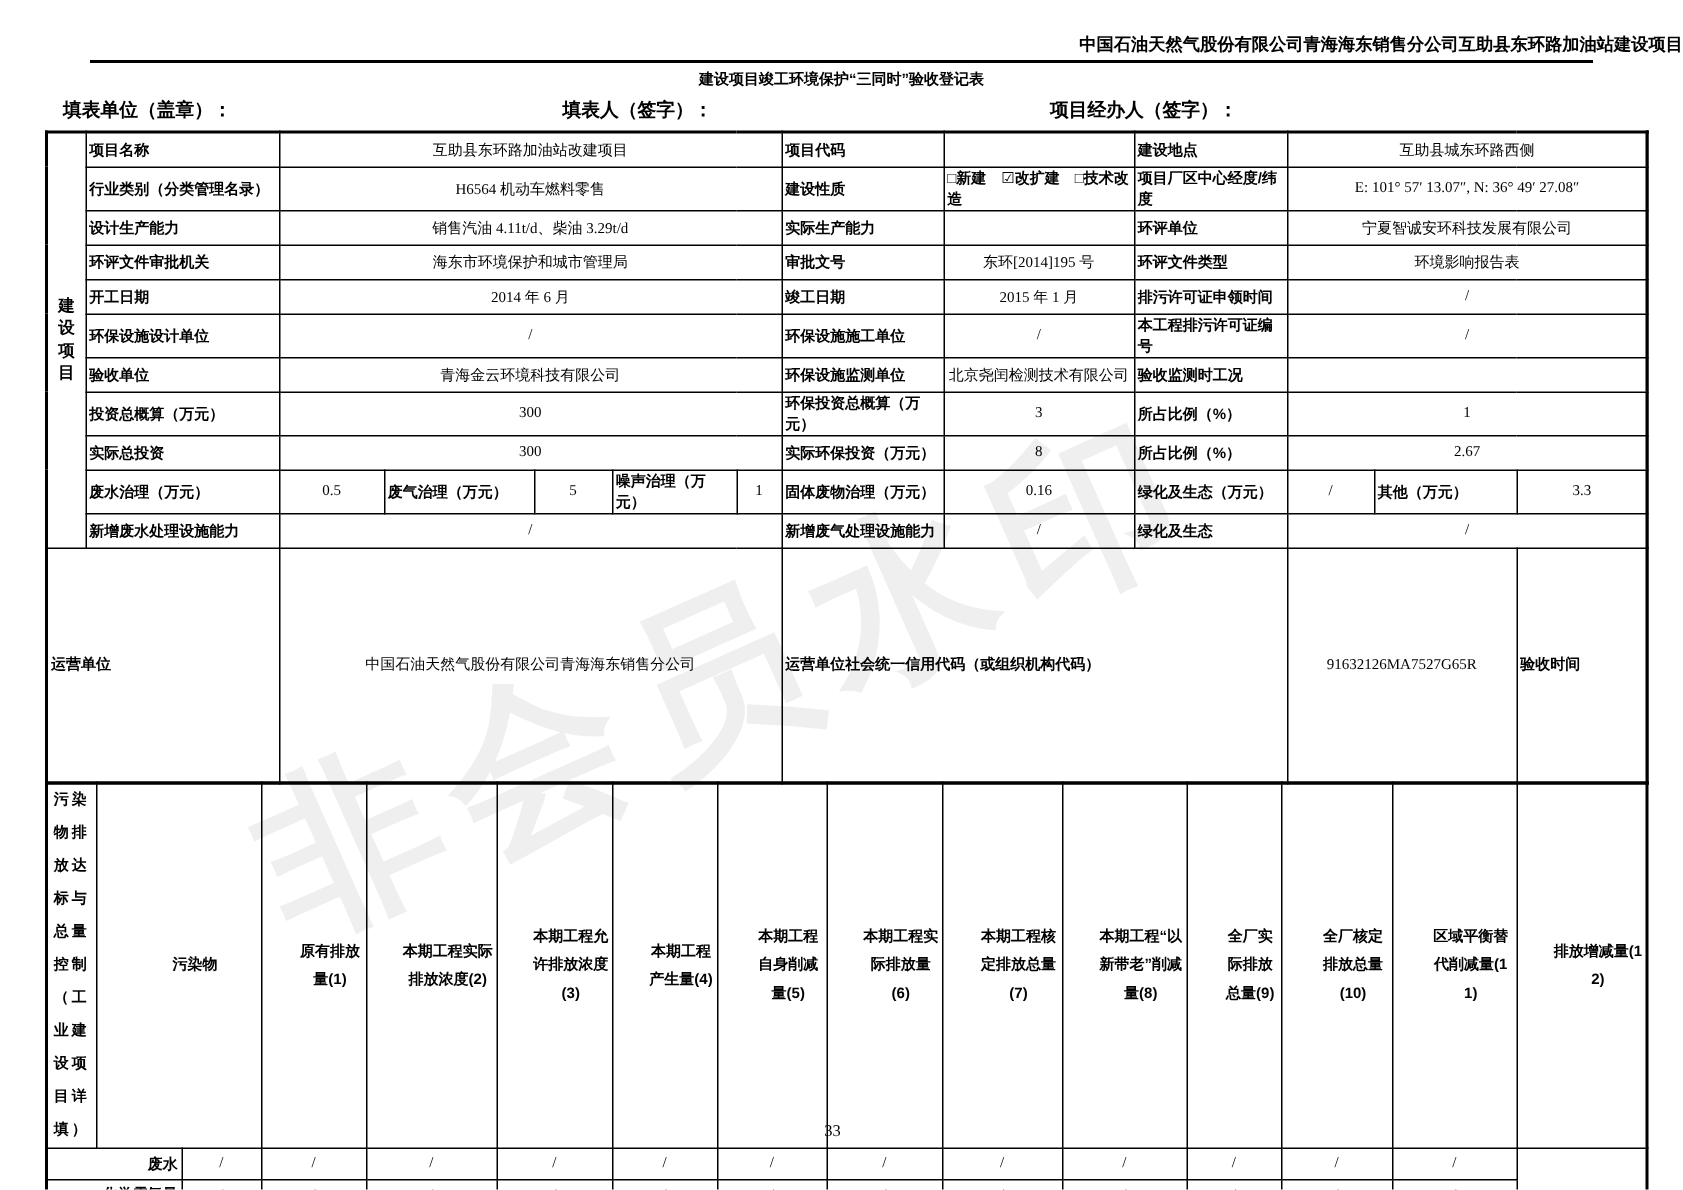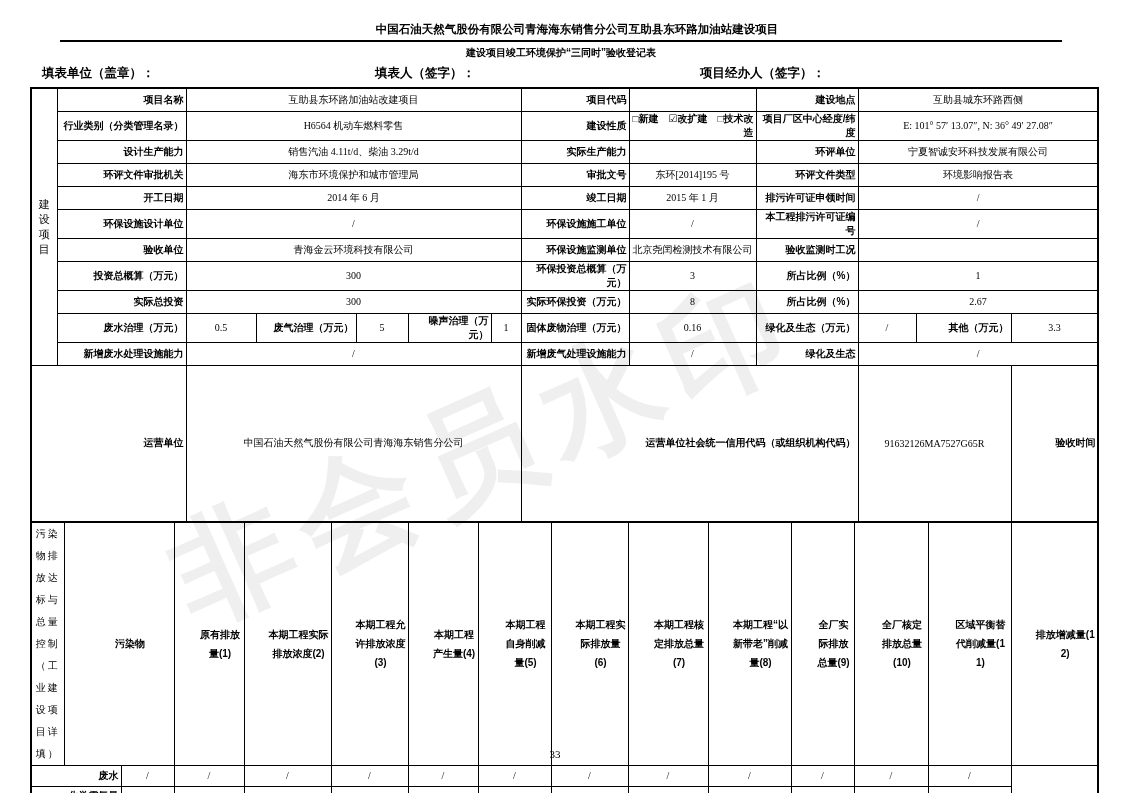--- a/index.html
+++ b/index.html
@@ -1,38 +1,38 @@
 <!DOCTYPE html>
 <html><head>
 <meta charset="utf-8">
 <style>
   html,body{margin:0;padding:0;background:#fff;}
   body{width:1122px;height:793px;position:relative;overflow:hidden;
        font-family:"Liberation Serif","DejaVu Serif",serif;color:#000;}
-  .hdr-company{margin-top:22px;text-align:center;font-size:11.5px;font-weight:bold;
+  .hdr-company{margin-top:22px;text-align:right;font-size:11.5px;font-weight:bold;
        font-family:"Liberation Sans","DejaVu Sans",sans-serif;padding-left:32px;}
   .hdr-rule{border-top:2px solid #000;margin:3px 60px 0 60px;}
   .doc-title{text-align:center;font-size:10px;font-weight:bold;margin-top:4px;
        font-family:"Liberation Sans","DejaVu Sans",sans-serif;}
   .fill-row{position:relative;height:22px;margin-top:5px;font-size:12.5px;font-weight:bold;
        font-family:"Liberation Sans","DejaVu Sans",sans-serif;}
   .fill-unit{position:absolute;left:42px;}
   .fill-person{position:absolute;left:375px;}
   .fill-handler{position:absolute;left:700px;}
   table{border-collapse:collapse;table-layout:fixed;margin-left:30px;
         position:relative;z-index:2;background:transparent;}
   #t1{width:1067px;border:2px solid #000;}
   #t2{width:1067px;border:2px solid #000;margin-top:-2px;}
   td{border:1px solid #000;font-size:10px;text-align:center;padding:0 2px;
      overflow:hidden;word-break:break-all;}
   #t1 tr{height:23px;}
   #t2 tr{height:21px;}
   #t2 tr.hrow{height:50px;margin-left:40px;}
-  .lbl{font-weight:bold;font-family:"Liberation Sans","DejaVu Sans",sans-serif;text-align:right;}
-  .side{font-weight:normal;font-family:"Liberation Sans","DejaVu Sans",sans-serif;vertical-align:middle;}
+  .lbl{font-weight:bold;font-family:"Liberation Sans","DejaVu Sans",sans-serif;text-align:left;}
+  .side{font-weight:bold;font-family:"Liberation Sans","DejaVu Sans",sans-serif;vertical-align:middle;}
   .side .inner{width:13px;margin:0 auto;line-height:15px;font-size:11px;}
   .side2 .inner{width:24px;margin:0 auto;line-height:22px;font-size:10px;letter-spacing:2px;}
   .hcell{font-weight:bold;font-family:"Liberation Sans","DejaVu Sans",sans-serif;line-height:1.9;padding-left:24px;}
   .plabel{font-weight:bold;font-family:"Liberation Sans","DejaVu Sans",sans-serif;text-align:right;}
   .pageno{position:absolute;left:0;right:12px;top:748px;text-align:center;font-size:11px;}
   .watermark{position:absolute;left:150px;top:370px;z-index:1;pointer-events:none;
         font-size:120px;font-weight:bold;color:rgba(100,100,100,0.10);white-space:nowrap;
         letter-spacing:14px;transform:rotate(-24deg);transform-origin:center;
         font-family:"Liberation Sans","DejaVu Sans",sans-serif;}
 </style>

